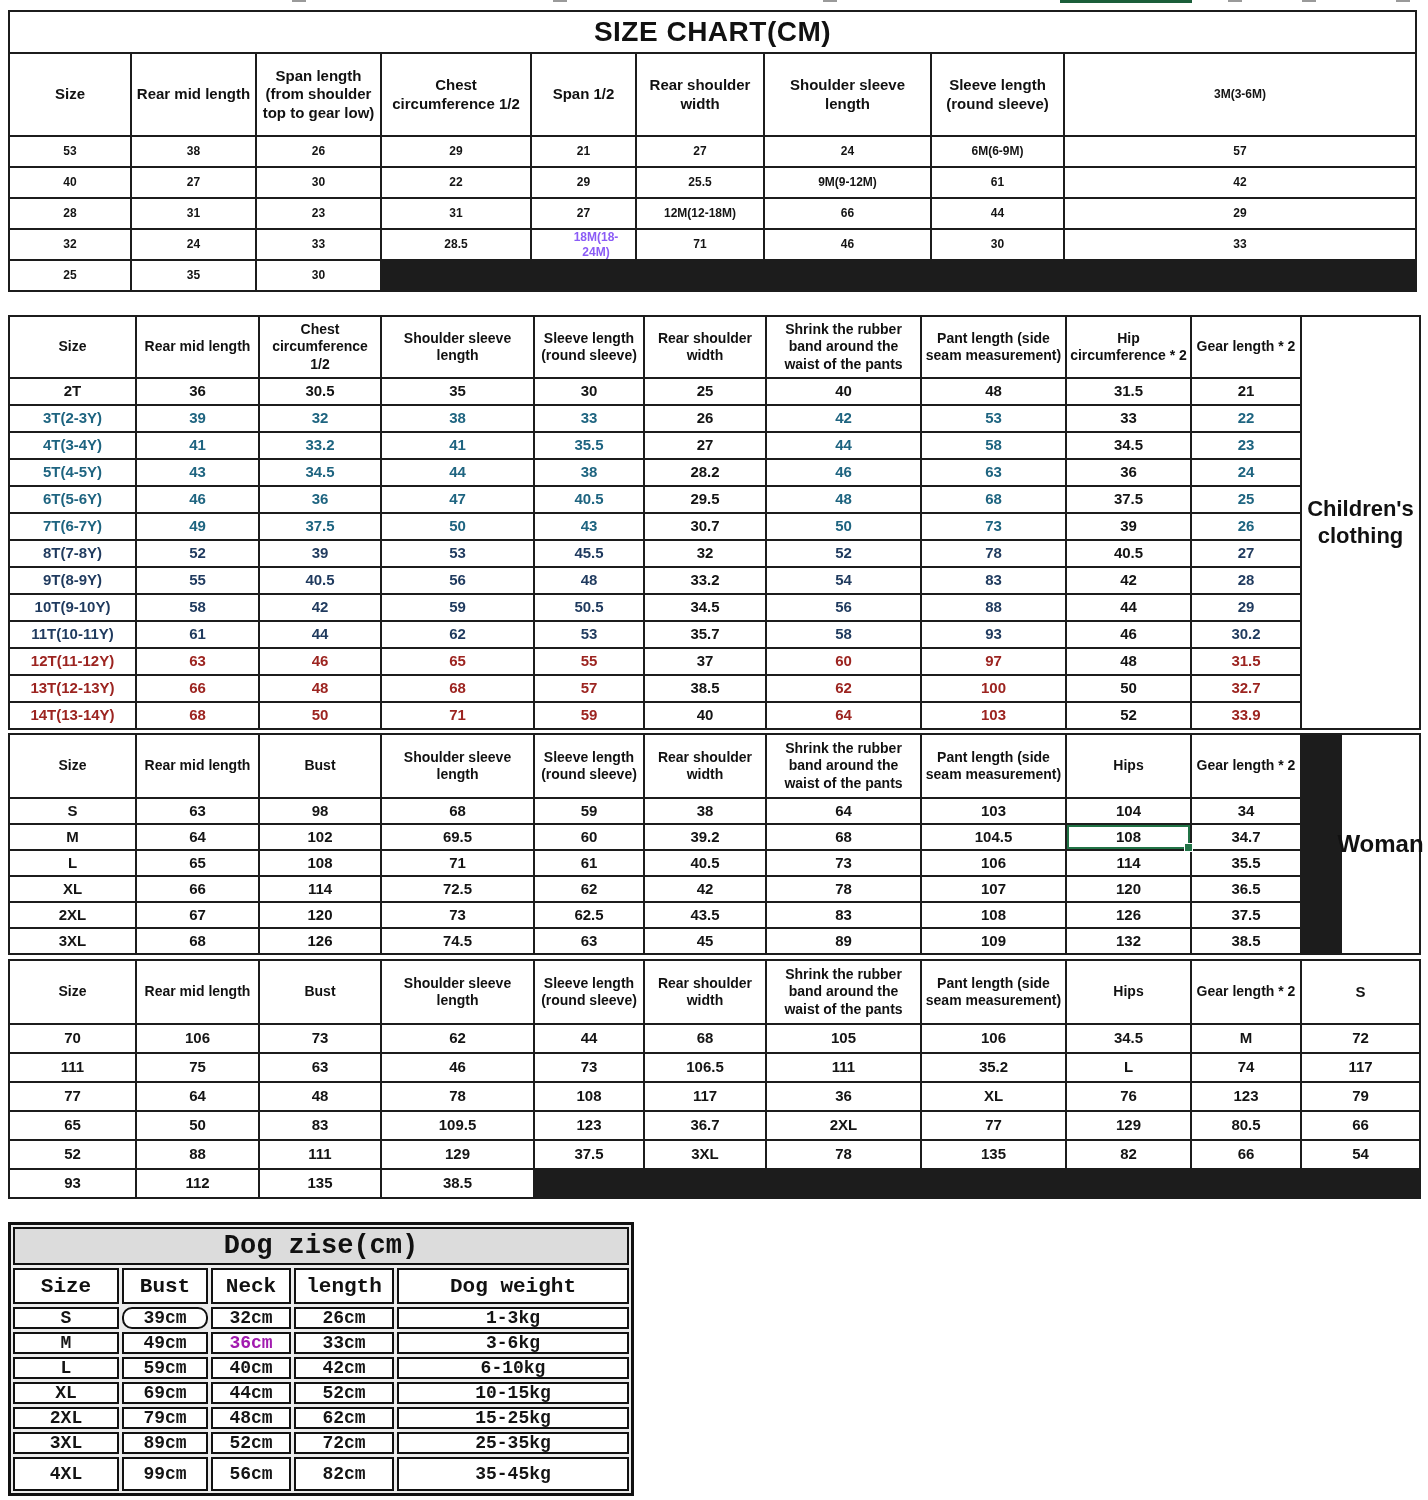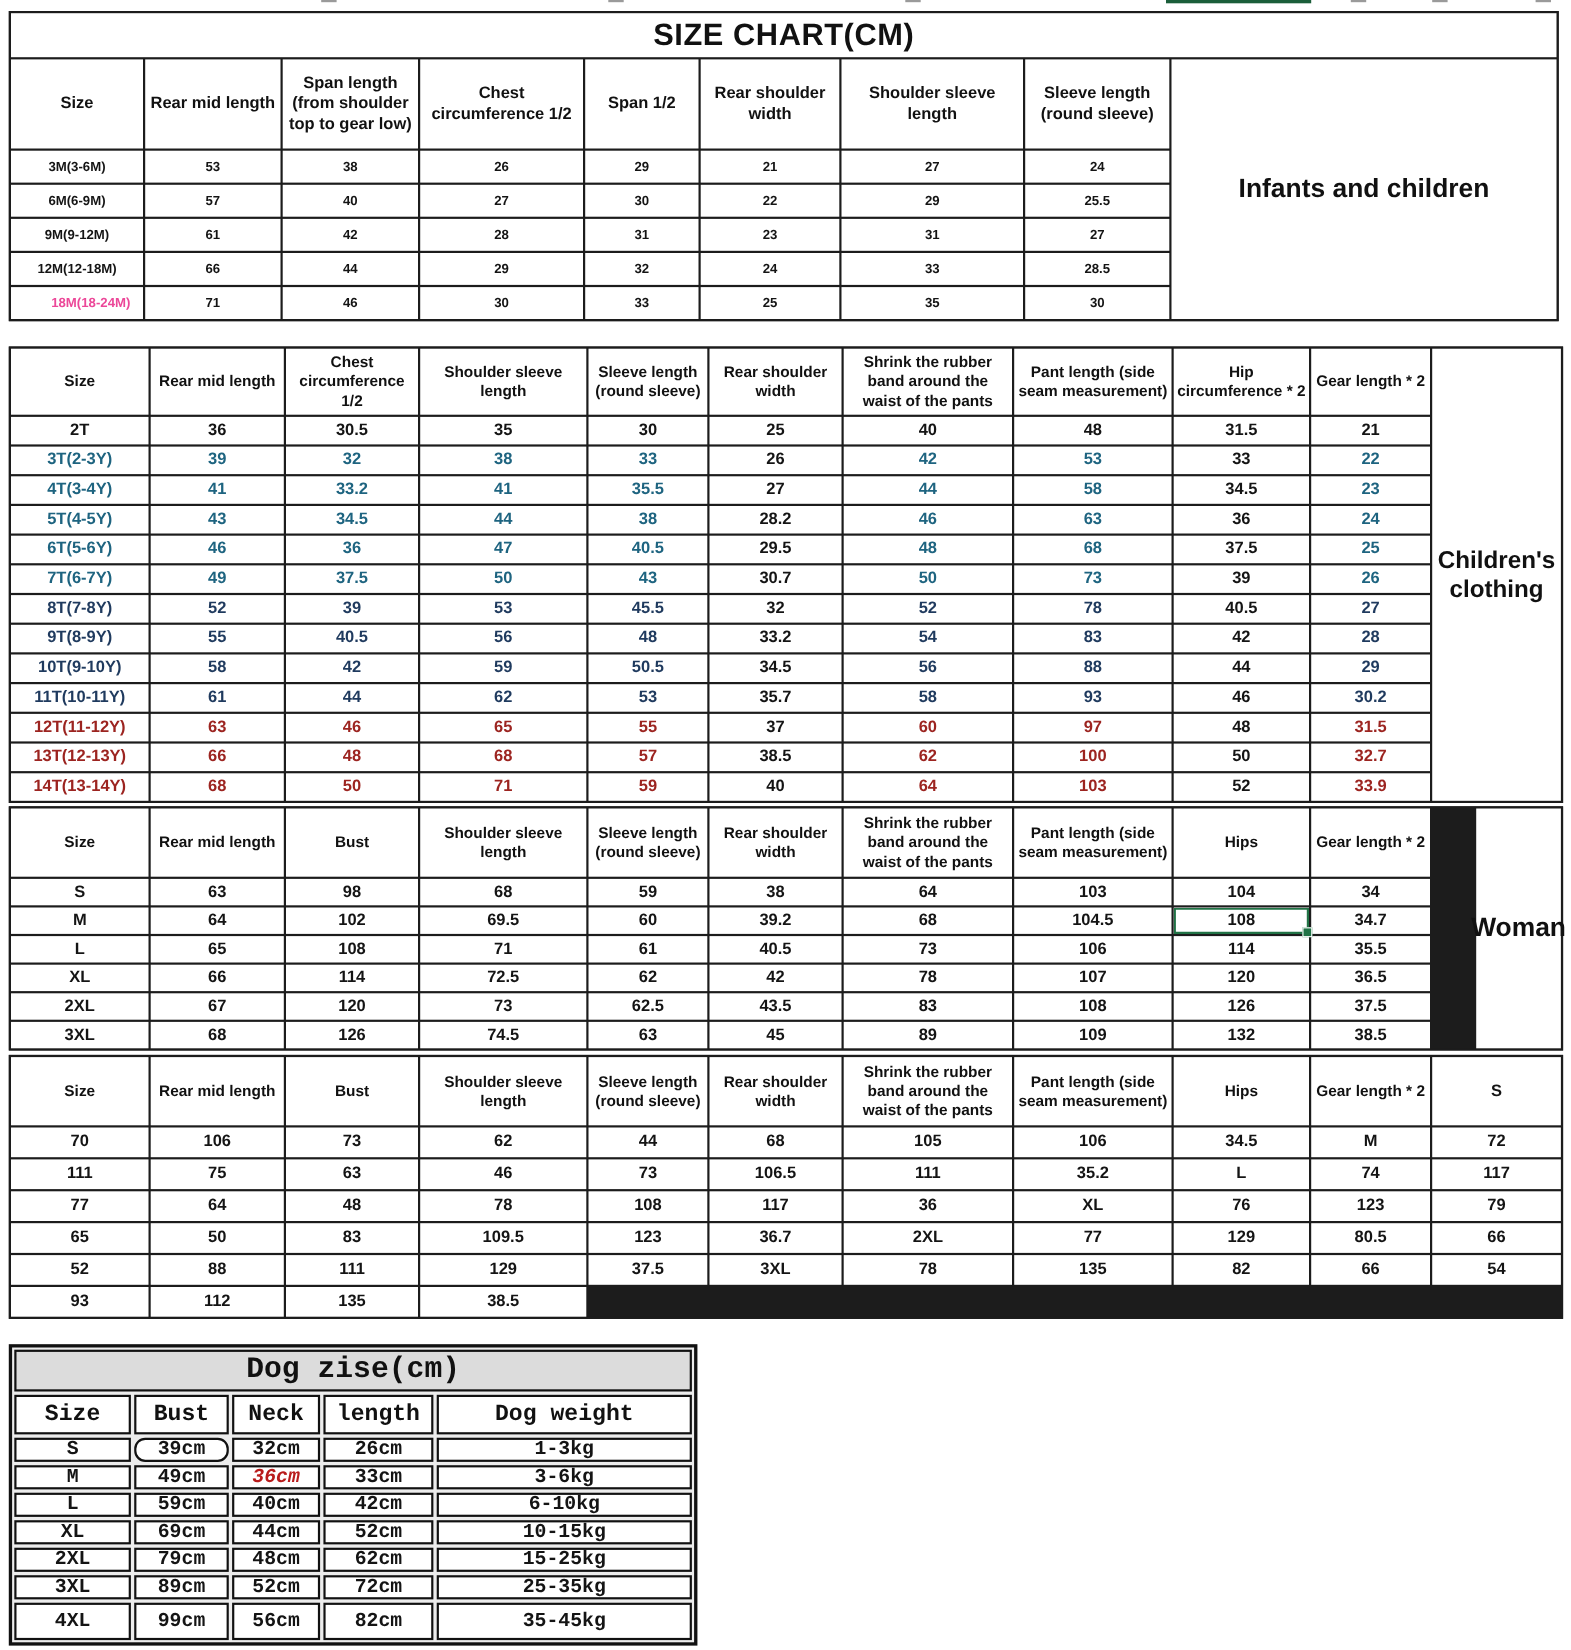--- a/index.html
+++ b/index.html
@@ -58,21 +58,20 @@
       <div class="tick" style="left: 553px;"></div>
       <div class="tick" style="left: 823px;"></div>
       <div class="tick" style="left: 1228px;"></div>
       <div class="tick" style="left: 1302px;"></div>
       <div class="tick" style="left: 1396px;"></div>
       <div class="green-bar" style="left: 1060px; width: 132px;"></div>
     </div>
 
   <section class="tbl t1">
     <div class="cell main-title">SIZE CHART(CM)</div>
-    <div class="cell side-label">Infants and children</div>
   <div class="cell hd">Size</div>
       <div class="cell hd">Rear mid length</div>
       <div class="cell hd">Span length (from shoulder top to gear low)</div>
       <div class="cell hd">Chest circumference 1/2</div>
       <div class="cell hd">Span 1/2</div>
       <div class="cell hd">Rear shoulder width</div>
       <div class="cell hd">Shoulder sleeve length</div>
       <div class="cell hd">Sleeve length (round sleeve)</div>
       <div class="cell cd" style="color: rgb(20, 20, 20);">3M(3-6M)</div>
       <div class="cell cd" style="color: rgb(20, 20, 20);">53</div>
@@ -99,21 +98,21 @@
       <div class="cell cd" style="color: rgb(20, 20, 20);">31</div>
       <div class="cell cd" style="color: rgb(20, 20, 20);">27</div>
       <div class="cell cd" style="color: rgb(20, 20, 20);">12M(12-18M)</div>
       <div class="cell cd" style="color: rgb(20, 20, 20);">66</div>
       <div class="cell cd" style="color: rgb(20, 20, 20);">44</div>
       <div class="cell cd" style="color: rgb(20, 20, 20);">29</div>
       <div class="cell cd" style="color: rgb(20, 20, 20);">32</div>
       <div class="cell cd" style="color: rgb(20, 20, 20);">24</div>
       <div class="cell cd" style="color: rgb(20, 20, 20);">33</div>
       <div class="cell cd" style="color: rgb(20, 20, 20);">28.5</div>
-      <div class="cell cd" style="color: #ec4899; padding-left: 28px;">18M(18-24M)</div>
+      <div class="cell cd" style="color: #8b5cf6; padding-left: 28px;">18M(18-24M)</div>
       <div class="cell cd" style="color: rgb(20, 20, 20);">71</div>
       <div class="cell cd" style="color: rgb(20, 20, 20);">46</div>
       <div class="cell cd" style="color: rgb(20, 20, 20);">30</div>
       <div class="cell cd" style="color: rgb(20, 20, 20);">33</div>
       <div class="cell cd" style="color: rgb(20, 20, 20);">25</div>
       <div class="cell cd" style="color: rgb(20, 20, 20);">35</div>
       <div class="cell cd" style="color: rgb(20, 20, 20);">30</div>
     </section>
 
   <section class="tbl t2">
@@ -414,21 +413,21 @@
       <div class="cell hd">Neck</div>
       <div class="cell hd">length</div>
       <div class="cell hd">Dog weight</div>
       <div class="cell cd" style="color: rgb(20, 20, 20);">S</div>
       <div class="cell cd" style="color: rgb(20, 20, 20); border-radius: 10px;">39cm</div>
       <div class="cell cd" style="color: rgb(20, 20, 20);">32cm</div>
       <div class="cell cd" style="color: rgb(20, 20, 20);">26cm</div>
       <div class="cell cd" style="color: rgb(20, 20, 20);">1-3kg</div>
       <div class="cell cd" style="color: rgb(20, 20, 20);">M</div>
       <div class="cell cd" style="color: rgb(20, 20, 20);">49cm</div>
-      <div class="cell cd" style="color: #b91c1c; font-style: italic;">36cm</div>
+      <div class="cell cd" style="color: #a21caf;">36cm</div>
       <div class="cell cd" style="color: rgb(20, 20, 20);">33cm</div>
       <div class="cell cd" style="color: rgb(20, 20, 20);">3-6kg</div>
       <div class="cell cd" style="color: rgb(20, 20, 20);">L</div>
       <div class="cell cd" style="color: rgb(20, 20, 20);">59cm</div>
       <div class="cell cd" style="color: rgb(20, 20, 20);">40cm</div>
       <div class="cell cd" style="color: rgb(20, 20, 20);">42cm</div>
       <div class="cell cd" style="color: rgb(20, 20, 20);">6-10kg</div>
       <div class="cell cd" style="color: rgb(20, 20, 20);">XL</div>
       <div class="cell cd" style="color: rgb(20, 20, 20);">69cm</div>
       <div class="cell cd" style="color: rgb(20, 20, 20);">44cm</div>

